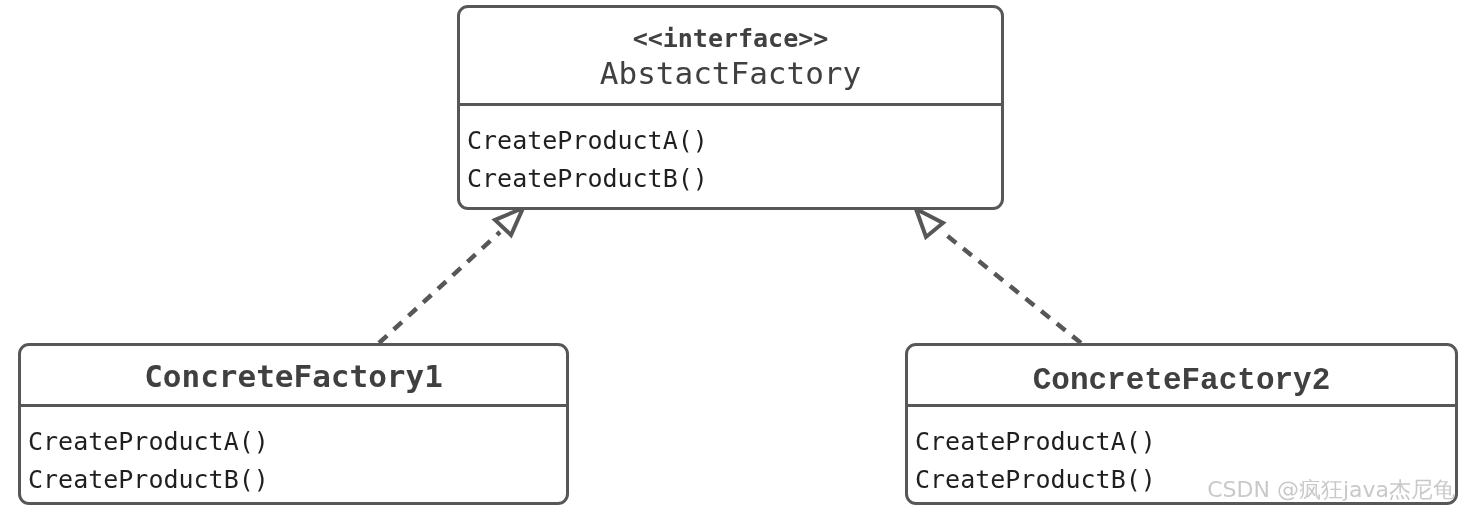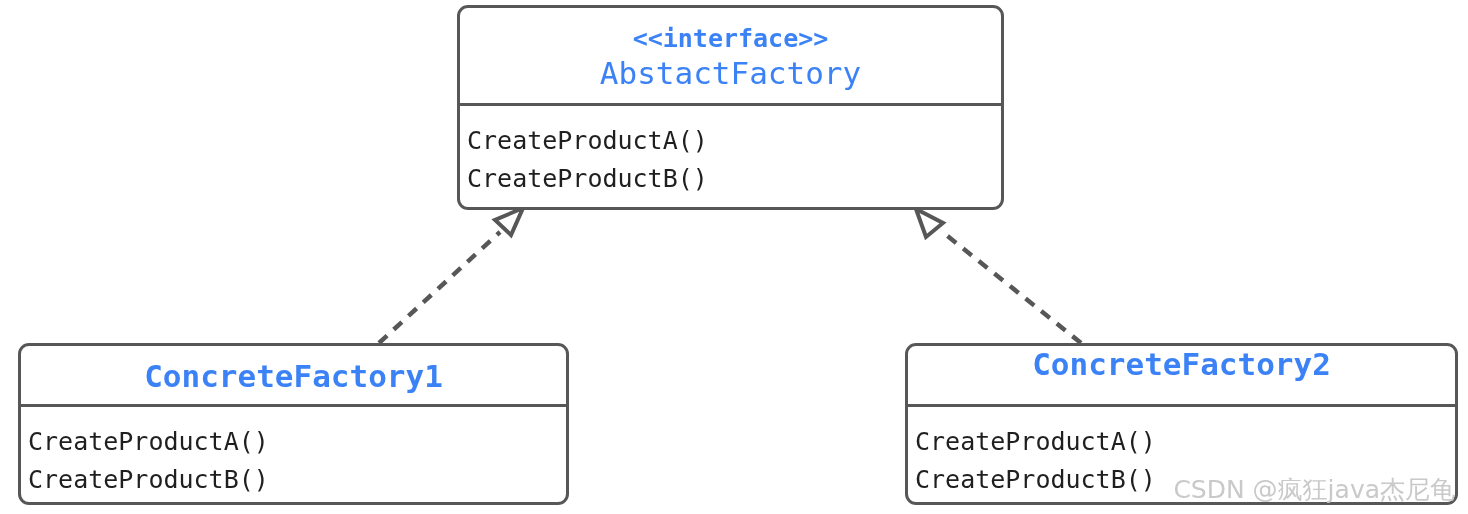--- a/index.html
+++ b/index.html
@@ -20,21 +20,21 @@
     box-sizing: border-box;
     background: #ffffff;
     border: 3px solid #575757;
     border-radius: 11px;
     z-index: 2;
   }
   .class-header {
     box-sizing: border-box;
     width: 100%;
     text-align: left;
-    color: #3b82f6;
+    color: #404040;
     display: flex;
     flex-direction: column;
     justify-content: flex-start;
     align-items: center;
   }
   .stereotype {
     font-weight: bold;
     font-size: 25px;
     line-height: 34px;
     letter-spacing: 0px;
@@ -99,21 +99,22 @@
 
   
   #box-concrete-factory-2 {
     left: 905px;
     top: 343px;
     width: 553px;
     height: 162px;
   }
   #box-concrete-factory-2 .class-header {
     height: 58px;
-    padding-top: 1px;
+    padding-top: 18px;
+    font-family: Liberation Mono, monospace;
   }
   #box-concrete-factory-2 .class-members {
     height: 98px;
   }
 
   
   #connector-layer {
     position: absolute;
     left: 0;
     top: 0;
@@ -122,21 +123,21 @@
     z-index: 1;
     pointer-events: none;
   }
 
   
   #watermark {
     position: absolute;
     right: 13px;
     bottom: 11px;
     font-family: "DejaVu Sans", "Liberation Sans", sans-serif;
-    font-size: 25px;
+    font-size: 22px;
     line-height: 26px;
     color: #c9c9c9;
     white-space: pre;
     z-index: 3;
   }
 </style>
 </head>
 <body>
 
 <div id="canvas">

